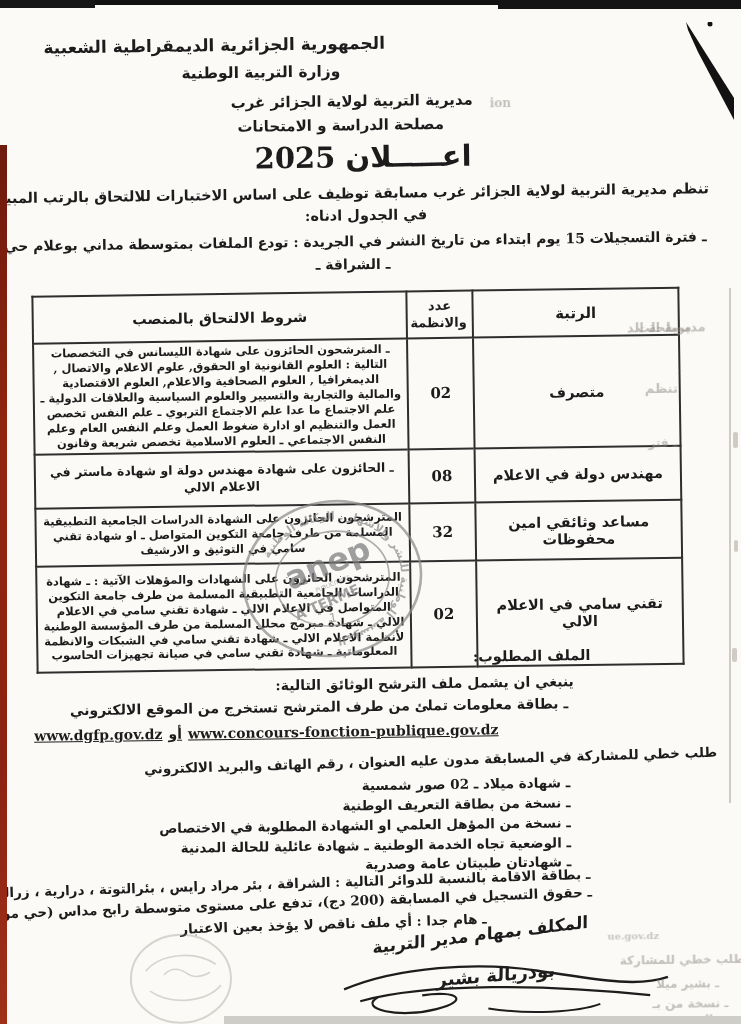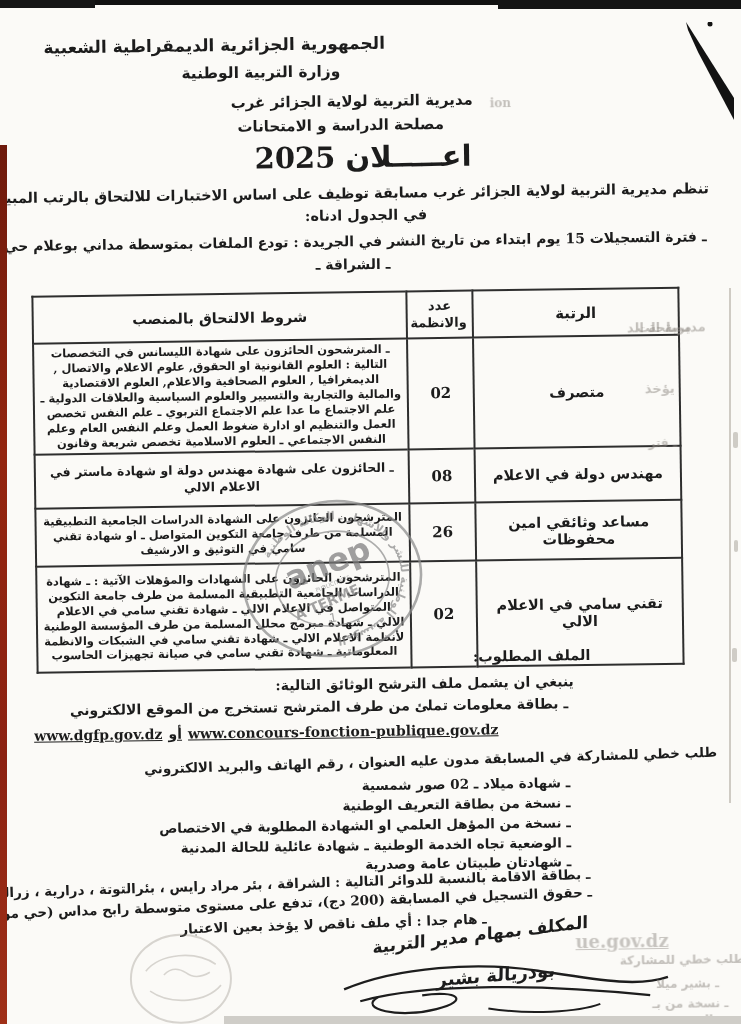--- a/index.html
+++ b/index.html
@@ -65,21 +65,21 @@
     transform:rotate(-4deg) skewX(-6deg);text-align:center;}
   #sigline{position:absolute;left:330px;top:955px;width:340px;height:70px;}
 
   
   .ghost{color:#95908a;opacity:.55;font-weight:bold;filter:blur(.4px);}
   .g-ion{top:98px;left:494px;font-size:12px;font-family:"DejaVu Serif",serif;}
   .g-m1{top:300px;left:638px;font-size:13px;margin-top:24px;}
   .g-m2{top:324px;left:628px;font-size:13px;}
   .g-m3{top:385px;left:645px;font-size:13px;}
   .g-m4{top:440px;left:648px;font-size:12px;}
-  .g-url{top:934px;left:568px;font-size:18px;text-decoration:underline;font-family:"DejaVu Serif",serif;opacity:.5;}
+  .g-url{top:934px;left:600px;font-size:10px;font-family:"DejaVu Serif",serif;opacity:.5;}
   .g-l1{top:957px;left:612px;font-size:12px;}
   .g-l2{top:981px;left:648px;font-size:12px;}
   .g-l3{top:1001px;left:644px;font-size:12px;}
   .g-l4{top:1017px;left:658px;font-size:12px;}
   .smear{position:absolute;background:#9a948a;opacity:.45;border-radius:2px;}
 
   
   #edge-top1{position:absolute;top:0;left:0;width:741px;height:5px;background:#111;}
   #edge-top2{position:absolute;top:0;left:498px;width:243px;height:9px;background:#141414;}
   #edge-top3{position:absolute;top:0;left:0;width:95px;height:8px;background:#161616;}
@@ -124,21 +124,21 @@
         <td class="td-count">02</td>
         <td class="td-cond">ـ المترشحون الحائزون على شهادة الليسانس في التخصصات التالية : العلوم القانونية او الحقوق, علوم الاعلام والاتصال , الديمغرافيا , العلوم الصحافية والاعلام, العلوم الاقتصادية والمالية والتجارية والتسيير والعلوم السياسية والعلاقات الدولية ـ علم الاجتماع ما عدا علم الاجتماع التربوي ـ علم النفس تخصص العمل والتنظيم او ادارة ضغوط العمل وعلم النفس العام وعلم النفس الاجتماعي ـ العلوم الاسلامية تخصص شريعة وقانون</td>
       </tr>
       <tr style="height:54px">
         <td class="td-rank">مهندس دولة في الاعلام</td>
         <td class="td-count">08</td>
         <td class="td-cond" style="font-size:12.5px">ـ الحائزون على شهادة مهندس دولة او شهادة ماستر في الاعلام الالي</td>
       </tr>
       <tr style="height:58px">
         <td class="td-rank">مساعد وثائقي امين محفوظات</td>
-        <td class="td-count">26</td>
+        <td class="td-count">32</td>
         <td class="td-cond">المترشحون الحائزون على الشهادة الدراسات الجامعية التطبيقية المسلمة من طرف جامعة التكوين المتواصل ـ او شهادة تقني سامي في التوثيق و الارشيف</td>
       </tr>
       <tr style="height:106px">
         <td class="td-rank">تقني سامي في الاعلام الالي</td>
         <td class="td-count">02</td>
         <td class="td-cond">المترشحون الحائزون على الشهادات والمؤهلات الآتية : ـ شهادة الدراسات الجامعية التطبيقية المسلمة من طرف جامعة التكوين المتواصل في الاعلام الالي ـ شهادة تقني سامي في الاعلام الالي ـ شهادة مبرمج محلل المسلمة من طرف المؤسسة الوطنية لأنظمة الاعلام الالي ـ شهادة تقني سامي في الشبكات والانظمة المعلوماتية ـ شهادة تقني سامي في صيانة تجهيزات الحاسوب</td>
       </tr>
     </tbody>
       </table>
 
@@ -182,21 +182,21 @@
     </svg>
 
     <svg id="stamp2" viewBox="0 0 125 96">
       <ellipse cx="55" cy="48" rx="50" ry="44" fill="none" stroke="#8d877d" stroke-width="2"></ellipse>
       <path d="M20,40 C35,22 70,20 90,34 M24,60 C45,75 80,72 95,55 M38,44 q10,-10 22,-2 q10,8 24,0" fill="none" stroke="#8d877d" stroke-width="1.6"></path>
     </svg>
 
     <div class="abs ghost g-ion">ion</div>
     <div class="abs ghost g-m1">مديرية الت</div>
     <div class="abs ghost g-m2">مصلحة الد</div>
-    <div class="abs ghost g-m3">يؤخذ</div>
+    <div class="abs ghost g-m3">تنظم</div>
     <div class="abs ghost g-m4">ـ فتر</div>
     <div class="abs ghost g-url">ue.gov.dz</div>
     <div class="abs ghost g-l1">طلب خطي للمشاركة</div>
     <div class="abs ghost g-l2">ـ بشير ميلا</div>
     <div class="abs ghost g-l3">ـ نسخة من بـ</div>
     <div class="abs ghost g-l4">ـ الوضعية</div>
   </div>
 
   <div id="edge-top1"></div>
   <div id="edge-top2"></div>

